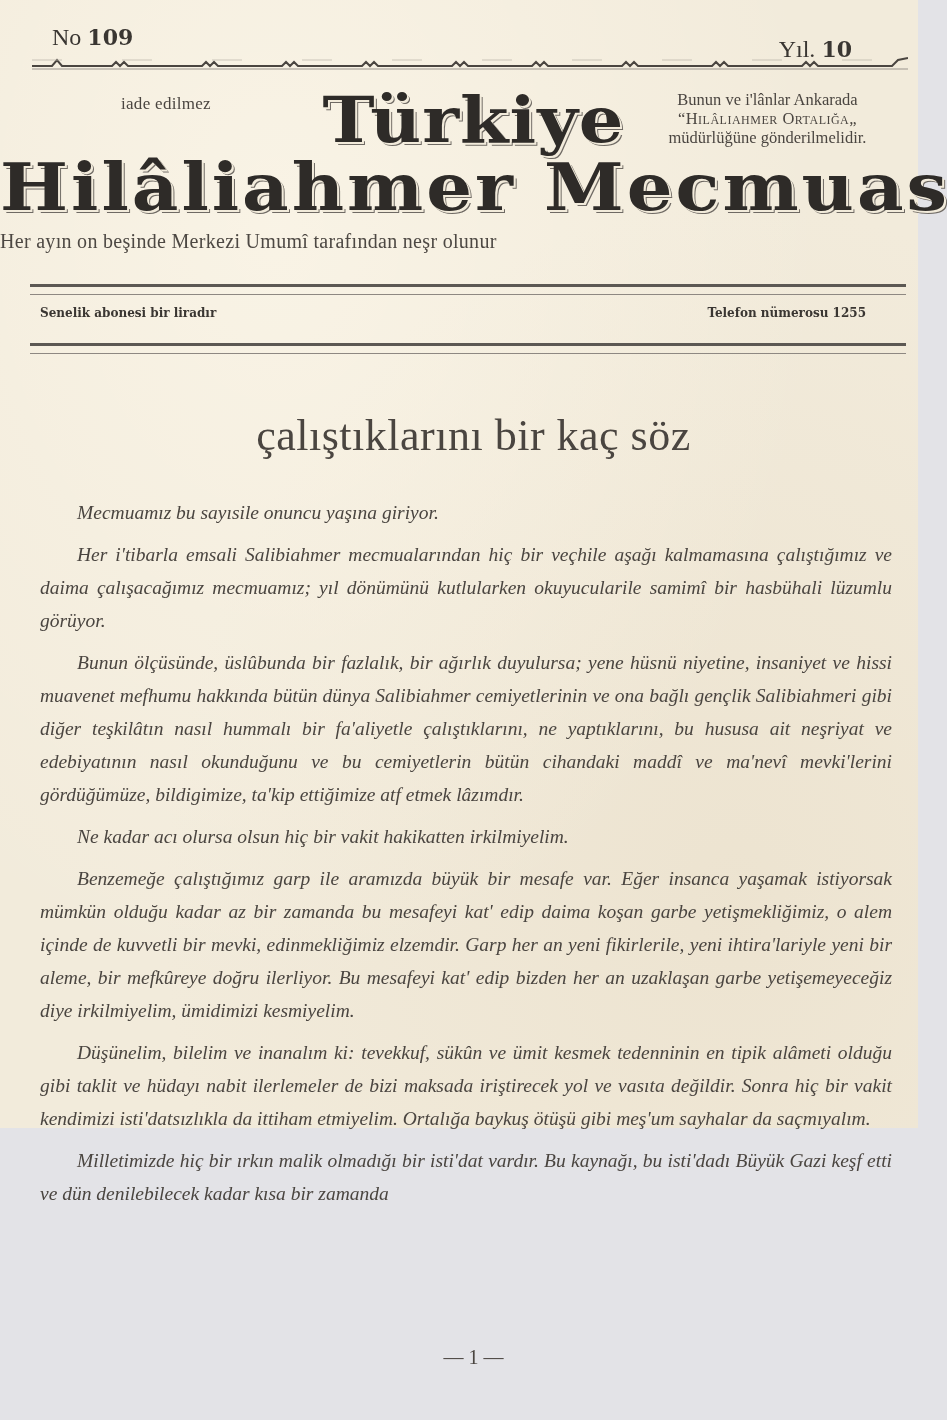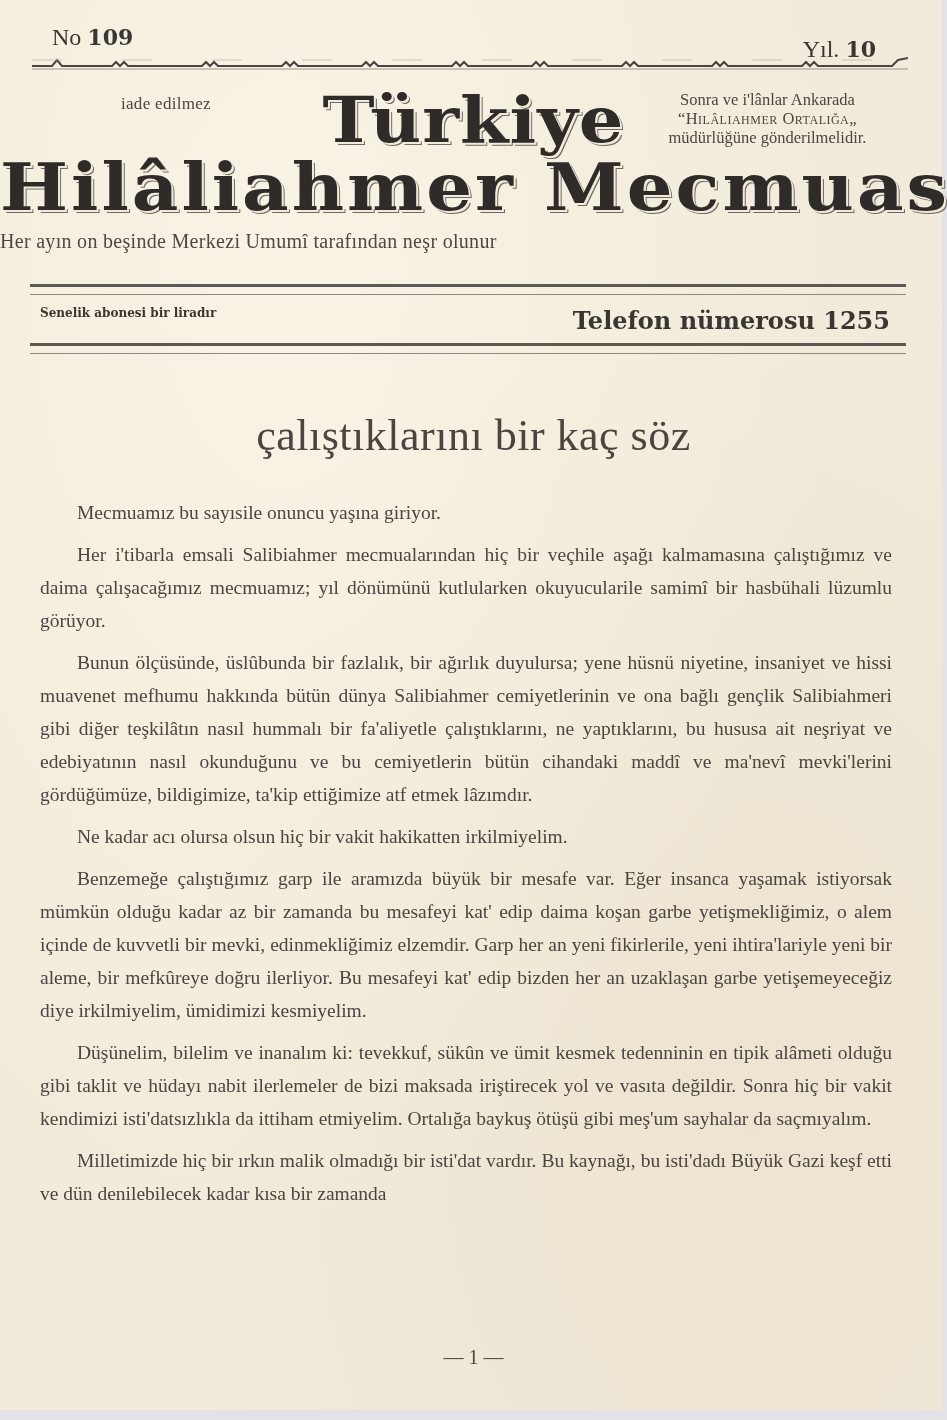--- a/index.html
+++ b/index.html
@@ -4,26 +4,25 @@
 <style>
   html, body { margin:0; padding:0; }
   body {
     width:947px; height:1420px; overflow:hidden;
     background:#e3e3e7;
     font-family:"Liberation Serif", "DejaVu Serif", serif;
     color:#3a3632;
   }
   .page {
     position:absolute; left:0; top:0;
-    width:918px; height:1410px;
+    width:918px; height:1128px;
     background:#f2ebdb;
     background-image:
       radial-gradient(ellipse at 30% 20%, rgba(255,250,238,0.55), rgba(0,0,0,0) 60%),
       radial-gradient(ellipse at 80% 80%, rgba(230,218,195,0.45), rgba(0,0,0,0) 55%);
-    padding-left: 24px;
   }
   .abs { position:absolute; }
 
   
   .issue-no { left:52px; top:24px; font-size:24px; }
   .issue-no .n { font-family:"Liberation Serif", serif; font-weight:normal; }
   .issue-no .v { font-weight:bold; font-family:"DejaVu Serif", serif; font-size:22px; }
   .issue-date { left:0; width:947px; text-align:center; top:26px; font-size:22px; font-weight:bold; font-family:"DejaVu Serif", serif; letter-spacing:1px; }
   .issue-year { right:66px; top:36px; font-size:24px; }
   .issue-year .v { font-weight:bold; font-family:"DejaVu Serif", serif; font-size:22px; }
@@ -49,26 +48,26 @@
     transform:scaleY(0.9);
     white-space:nowrap;
   }
   .subtitle { left:0; width:947px; text-align:left; top:230px; font-size:20px; color:#4d4843; letter-spacing:0.3px; }
 
   .rule { left:30px; width:876px; height:7px; border-top:3px solid #5c5853; border-bottom:1px solid #8e8882; }
   .rule.r1 { top:284px; }
   .rule.r2 { top:343px; }
 
   .sub-left { left:40px; top:306px; font-size:12px; font-weight:bold; font-family:"DejaVu Serif", serif; color:#3a3632; }
-  .sub-right { right:52px; top:306px; font-size:24px; font-weight:bold; font-family:"DejaVu Serif", serif; color:#3a3632; }
+  .sub-right { right:52px; top:306px; font-size:12px; font-weight:bold; font-family:"DejaVu Serif", serif; color:#3a3632; }
 
   .article-title { left:0; width:947px; text-align:center; top:410px; font-size:44px; color:#4a4540; letter-spacing:0.5px; }
 
   .body { left:40px; top:496px; width:852px; font-size:19.5px; color:#4a4540; }
-  .para { margin:0 0 9px 0; line-height:33px; text-align:justify; text-indent:37px; }
+  .para { margin:0 0 9px 0; line-height:33px; text-align:justify; text-indent:37px;font-style:italic; }
   .para.single { line-height:33px; }
 
   .page-number { left:0; width:947px; text-align:center; top:1346px; font-size:20px; color:#4a4540; }
 </style>
 </head>
 <body>
 
 <div class="page">
 
   <div class="abs issue-no">
@@ -86,21 +85,21 @@
     <path d="M0 8 L876 8" stroke="#b8b1a7" stroke-width="0.7" stroke-dasharray="30 60"></path>
   </svg>
 
   <div class="abs left-note">
     <div>iade edilmez</div>
   </div>
 
   <div class="abs title-small">Türkiye</div>
 
   <div class="abs right-note">
-    <div>Sonra ve i'lânlar Ankarada</div>
+    <div>Bunun ve i'lânlar Ankarada</div>
     <div class="sc">“Hilâliahmer Ortalığa„</div>
     <div>müdürlüğüne gönderilmelidir.</div>
   </div>
 
   <div class="abs title-big">Hilâliahmer Mecmuası</div>
 
   <div class="abs subtitle">Her ayın on beşinde Merkezi Umumî tarafından neşr olunur</div>
 
   <div class="abs rule r1"></div>
   <div class="abs sub-left">Senelik abonesi bir liradır</div>

